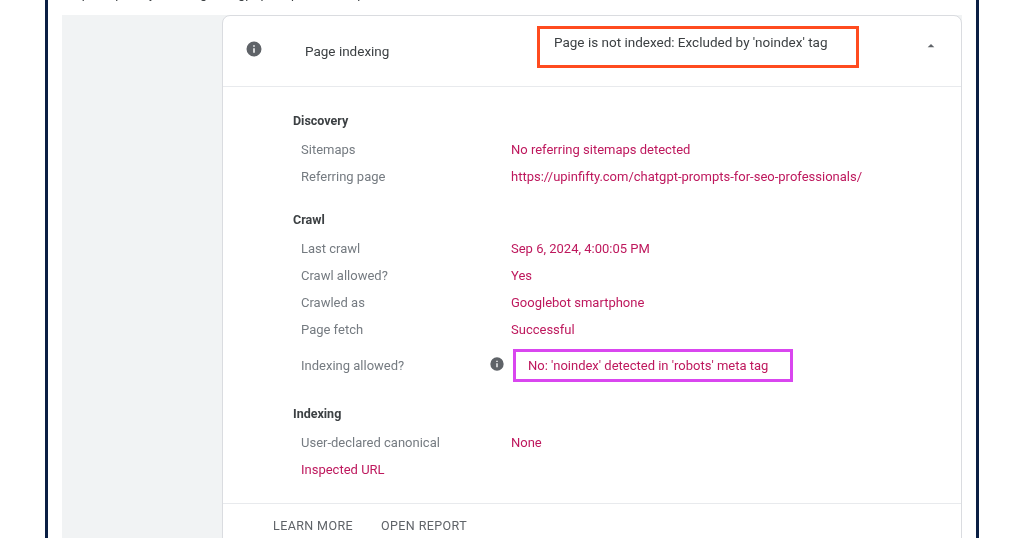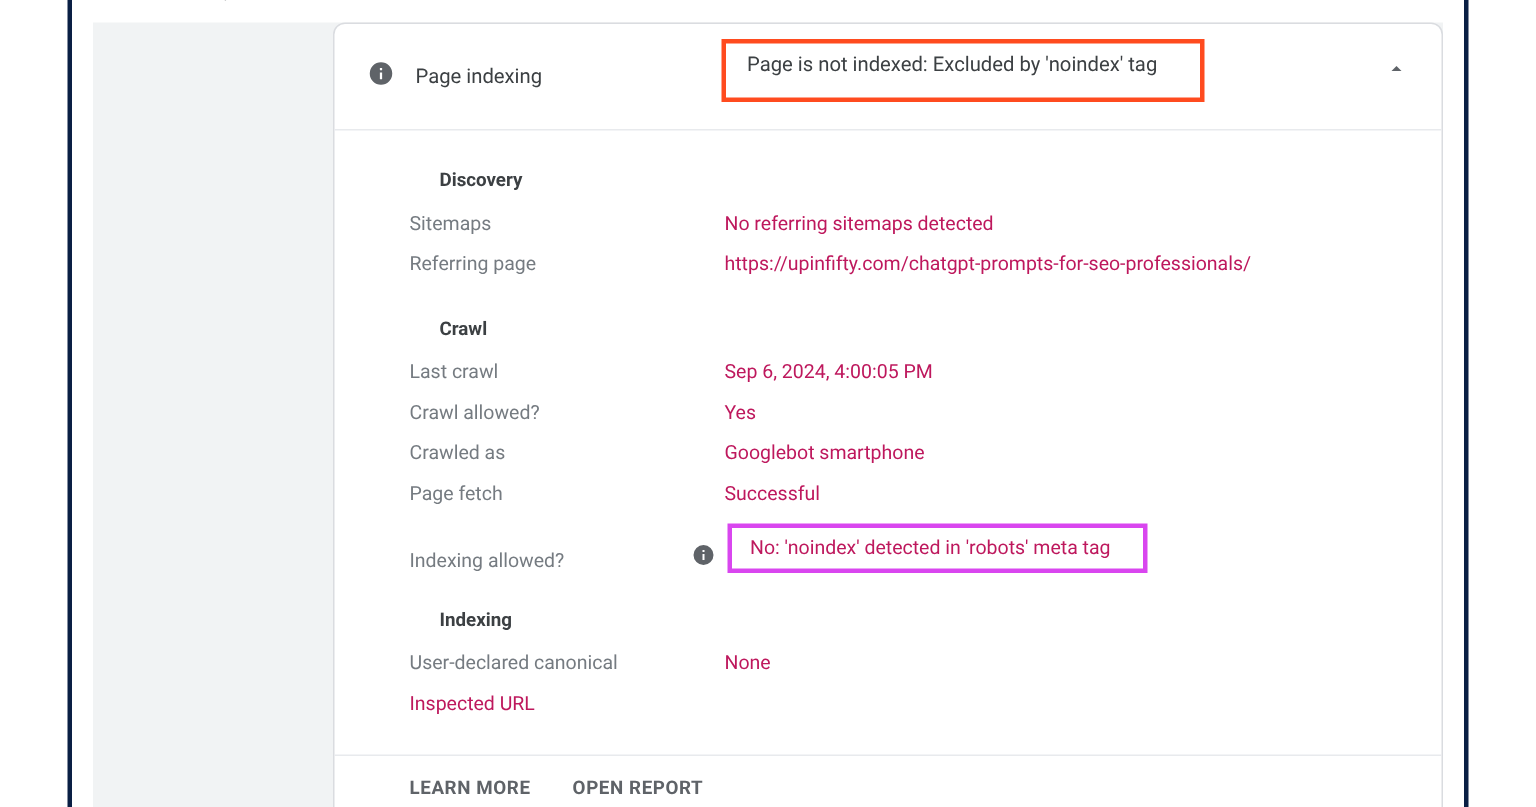--- a/index.html
+++ b/index.html
@@ -2,36 +2,36 @@
 <html><head>
   <meta charset="utf-8">
   <style>
     * { margin:0; padding:0; box-sizing:border-box; font-family: Roboto, Arial, sans-serif; }
     body { width:1024px; height:538px; background:#fff; display:flex; align-items:center; justify-content:center; }
     .outer-frame { width:934px; background:#fff; border:3px solid #0a1f44; position:relative; }
     .content-area { padding:12px 14px 14px 14px; }
     .url-bar { font-size:13px; color:#3c4043; padding:4px 0 12px 4px; }
     .panel-bg { background:#f1f3f4; width:100%; padding:0 0 0 0; }
     .card { background:#fff; border:1px solid #dadce0; border-radius:8px; width:740px; margin-left:160px; margin-top:2px; margin-bottom:6px; position:relative; }
-    .card-header { display:flex; align-items:center; padding:14px 22px 14px 22px; border-bottom:1px solid #e8eaed; }
+    .card-header { display:flex; align-items:center; padding:14px 22px 14px 22px; border-bottom:1px solid #e8eaed;gap:28px; }
     .card-header .info-icon { margin-right:14px; color:#5f6368; flex-shrink:0;}
     .card-header .title { font-size:13.5px; color:#3c4043; flex-shrink:0; width:210px;}
     .card-header .status { font-size:13.5px; color:#3c4043; }
     .chevron { position:absolute; right:22px; top:22px; color:#5f6368; }
     .card-body { padding:16px 22px 20px 50px; }
     .section-title { font-size:12.5px; color:#3c4043; font-weight:700; margin:10px 0 8px 0;padding-left:20px; }
-    .row { display:flex; align-items:flex-end; font-size:13px; color:#5f6368; padding:6px 0; }
+    .row { display:flex; align-items:center; font-size:13px; color:#5f6368; padding:6px 0;margin-left:28px; }
     .row .lbl { width:210px; color:#757b81; display:flex; align-items:center; }
     .row .val { color:#be185d; }
     .qmark { display:inline-flex; align-items:center; justify-content:center; width:14px; height:14px; border:1px solid #9aa0a6; border-radius:50%; font-size:9.5px; color:#9aa0a6; margin-left:6px;}
     .row .inline-info { color:#5f6368; margin-right:8px; margin-left:-22px;}
     .highlight-box { border:3px solid #d946ef; padding:6px 22px 6px 12px; display:inline-block; }
     .status-highlight { border:3px solid #ff4b1f; padding:3px 28px 14px 14px; display:inline-block; position:relative; top:-4px; left:-6px;}
     .card-footer { border-top:1px solid #e8eaed; padding:14px 22px 14px 50px; display:flex; gap:28px;}
-    .footer-link { font-size:12.5px; font-weight:700; letter-spacing:0.4px; color:#5f6368; text-decoration:none; }
+    .footer-link { font-size:12.5px; font-weight:400; letter-spacing:0.4px; color:#5f6368; text-decoration:none; }
     svg.icon { width:18px; height:18px; fill:#5f6368;}
     svg.small-icon { width:16px; height:16px; fill:#5f6368;}
   </style>
 </head>
 <body>
 
 <div class="outer-frame">
   <div class="content-area">
     <div class="url-bar">https://upinfifty.com/tag/chatgpt-prompts-for-seo-professionals/</div>
 

